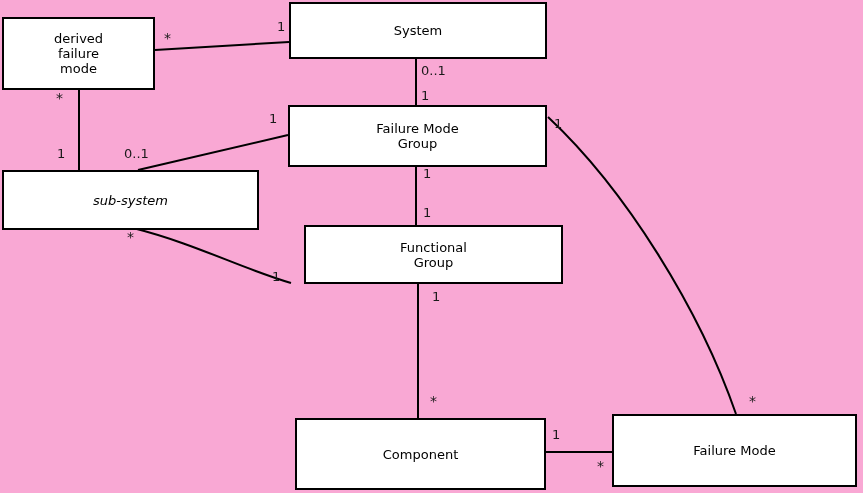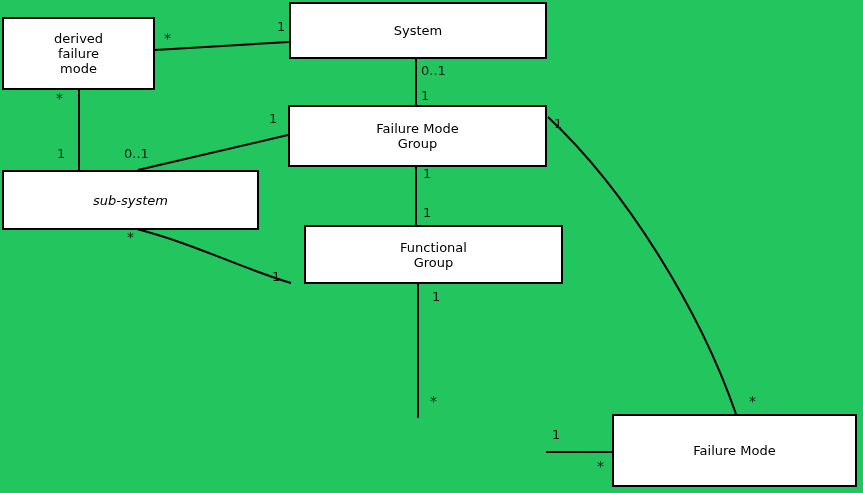--- a/index.html
+++ b/index.html
@@ -7,21 +7,21 @@
     padding: 0;
     background: #ffffff;
   }
   body {
     font-family: "DejaVu Sans", sans-serif;
   }
   #diagram-canvas {
     position: relative;
     width: 863px;
     height: 493px;
-    background: #22c55e;
+    background: #f9a8d4;
     overflow: hidden;
   }
   .uml-class {
     position: absolute;
     box-sizing: border-box;
     border: 2px solid #000000;
     background: #ffffff;
     display: flex;
     align-items: center;
     justify-content: center;
@@ -92,20 +92,23 @@
     <span class="cls-label">Failure Mode
 Group</span>
   </div>
   <div class="uml-class" style="left: 2px; top: 170px; width: 257px; height: 60px; font-style: italic;">
     <span class="cls-label">sub-system</span>
   </div>
   <div class="uml-class" style="left: 290px; top: 225px; width: 259px; height: 59px; margin-left: 14px;">
     <span class="cls-label">Functional
 Group</span>
   </div>
+  <div class="uml-class" style="left: 295px; top: 418px; width: 251px; height: 72px;">
+    <span class="cls-label">Component</span>
+  </div>
   <div class="uml-class" style="left: 612px; top: 414px; width: 245px; height: 73px;">
     <span class="cls-label">Failure Mode</span>
   </div>
 
   <div id="multiplicity-layer">
       <div class="mult star" style="left: 164px; top: 31px;">*</div>
       <div class="mult" style="left: 277px; top: 20px;">1</div>
       <div class="mult" style="left: 421px; top: 64px;">0..1</div>
       <div class="mult" style="left: 421px; top: 89px;">1</div>
       <div class="mult star" style="left: 56px; top: 91px;">*</div>

